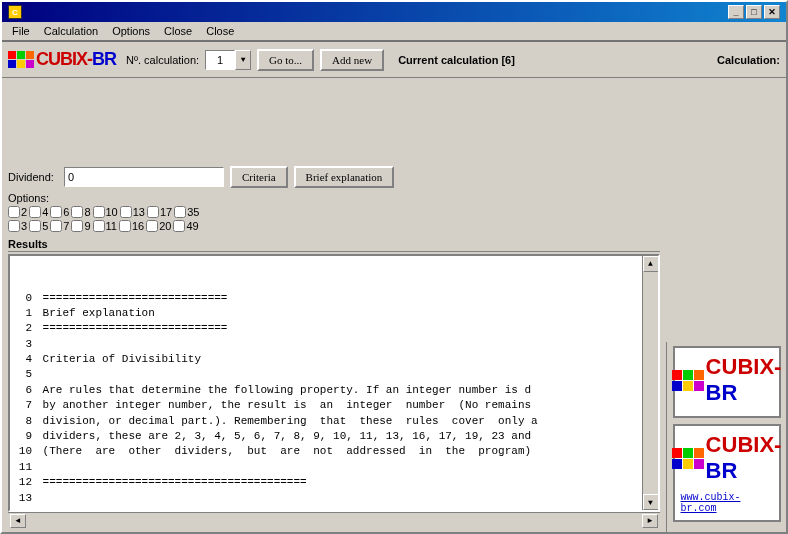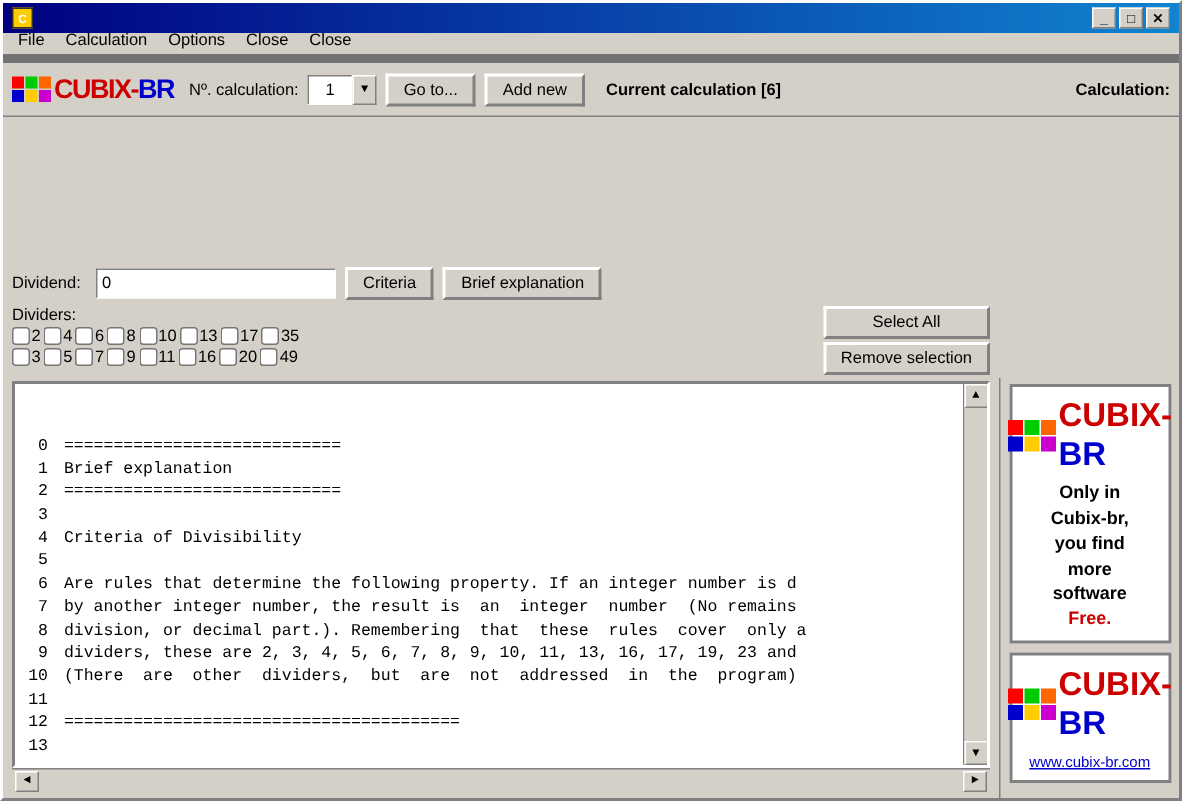--- a/index.html
+++ b/index.html
@@ -72,24 +72,24 @@
       justify-content: center;
       cursor: pointer;
       color: black;
       font-weight: bold;
     }
 
     
     .menu-bar {
       background: #d4d0c8;
       display: flex;
-      align-items: flex-end;
+      align-items: flex-start;
       padding: 2px 4px;
       gap: 2px;
-      border-bottom: 6px solid #737373;
+      border-bottom: 2px solid #737373;
       height: 20px;
     }
 
     .menu-item {
       font-family: 'Arial', sans-serif;
       font-size: 11px;
       padding: 1px 6px;
       cursor: pointer;
       color: black;
     }
@@ -172,21 +172,21 @@
       align-items: center;
       justify-content: center;
     }
 
     .win-btn {
       height: 22px;
       background: #d4d0c8;
       border: 2px solid #ffffff;
       border-right-color: #808080;
       border-bottom-color: #808080;
-      font-family: Liberation Sans, sans-serif;
+      font-family: Liberation Serif, serif;
       font-size: 11px;
       cursor: pointer;
       padding: 0 10px;
     }
 
     .current-calc {
       font-family: 'Arial', sans-serif;
       font-size: 11px;
       font-weight: bold;
       margin-left: 8px;
@@ -394,21 +394,21 @@
       text-align: center;
       line-height: 1.4;
       color: black;
     }
 
     .ad-text .free {
       color: #cc0000;
     }
 
     .ad-url {
-      font-family: Liberation Sans, sans-serif;
+      font-family: Liberation Mono, monospace;
       font-size: 10px;
       color: #0000cc;
       text-decoration: underline;
       margin-top: 4px;
     }
 
     
     .bottom-scroll {
       height: 16px;
       background: #d4d0c8;
@@ -514,21 +514,21 @@
 
       <div class="dividend-row">
         <span class="field-label">Dividend:</span>
         <input class="dividend-input" type="text" value="0" style="">
         <button class="win-btn">Criteria</button>
         <button class="win-btn">Brief explanation</button>
       </div>
 
       <div class="dividers-section">
         <div class="dividers-checkboxes">
-          <div class="dividers-label">Dividers:</div>
+          <div class="dividers-label">Options:</div>
           <div class="checkboxes-row">
             <div class="checkbox-item">
                 <input type="checkbox" style="">
                 <span> 2</span>
               </div>
             <div class="checkbox-item">
                 <input type="checkbox" style="">
                 <span> 4</span>
               </div>
             <div class="checkbox-item">
@@ -584,26 +584,23 @@
             <div class="checkbox-item">
                 <input type="checkbox" style="">
                 <span> 20</span>
               </div>
             <div class="checkbox-item">
                 <input type="checkbox" style="">
                 <span> 49</span>
               </div>
           </div>
         </div>
-        <div class="select-btns">
-          <button class="win-btn">Select All</button>
-          <button class="win-btn">Remove selection</button>
-        </div>
       </div>
 
+      <div class="results-label">Results</div>
       <div class="results-container">
         <div class="results-text" id="results-text">
         <div><span class="line-num">0</span><span> ============================</span></div><div><span class="line-num">1</span><span> Brief explanation</span></div><div><span class="line-num">2</span><span> ============================</span></div><div><span class="line-num">3</span><span></span></div><div><span class="line-num">4</span><span> Criteria of Divisibility</span></div><div><span class="line-num">5</span><span></span></div><div><span class="line-num">6</span><span> Are rules that determine the following property. If an integer number is d</span></div><div><span class="line-num">7</span><span> by another integer number, the result is  an  integer  number  (No remains</span></div><div><span class="line-num">8</span><span> division, or decimal part.). Remembering  that  these  rules  cover  only a</span></div><div><span class="line-num">9</span><span> dividers, these are 2, 3, 4, 5, 6, 7, 8, 9, 10, 11, 13, 16, 17, 19, 23 and</span></div><div><span class="line-num">10</span><span> (There  are  other  dividers,  but  are  not  addressed  in  the  program)</span></div><div><span class="line-num">11</span><span></span></div><div><span class="line-num">12</span><span> ========================================</span></div><div><span class="line-num">13</span><span></span></div></div>
         <div class="results-scrollbar">
           <div class="scroll-btn">▲</div>
           <div class="scroll-track"></div>
           <div class="scroll-btn">▼</div>
         </div>
       </div>
 
@@ -619,23 +616,20 @@
         <div class="ad-logo-row">
           <div class="ad-logo-squares" id="ad-logo-squares">
               <div class="ad-logo-sq" style="background-color: rgb(255, 0, 0);"></div>
               <div class="ad-logo-sq" style="background-color: rgb(0, 204, 0);"></div>
               <div class="ad-logo-sq" style="background-color: rgb(255, 102, 0);"></div>
               <div class="ad-logo-sq" style="background-color: rgb(0, 0, 204);"></div>
               <div class="ad-logo-sq" style="background-color: rgb(255, 204, 0);"></div>
               <div class="ad-logo-sq" style="background-color: rgb(204, 0, 204);"></div>
             </div>
           <span class="ad-logo-text">CUBIX-<span class="ad-logo-br-text">BR</span></span>
-        </div>
-        <div class="ad-text">
-          Only in<br>Cubix-br,<br>you find<br>more<br>software<br><span class="free">Free.</span>
         </div>
       </div>
       <div class="ad-logo-container">
         <div class="ad-logo-row">
           <div class="ad-logo-squares" id="ad-logo-squares-2">
               <div class="ad-logo-sq" style="background-color: rgb(255, 0, 0);"></div>
               <div class="ad-logo-sq" style="background-color: rgb(0, 204, 0);"></div>
               <div class="ad-logo-sq" style="background-color: rgb(255, 102, 0);"></div>
               <div class="ad-logo-sq" style="background-color: rgb(0, 0, 204);"></div>
               <div class="ad-logo-sq" style="background-color: rgb(255, 204, 0);"></div>

